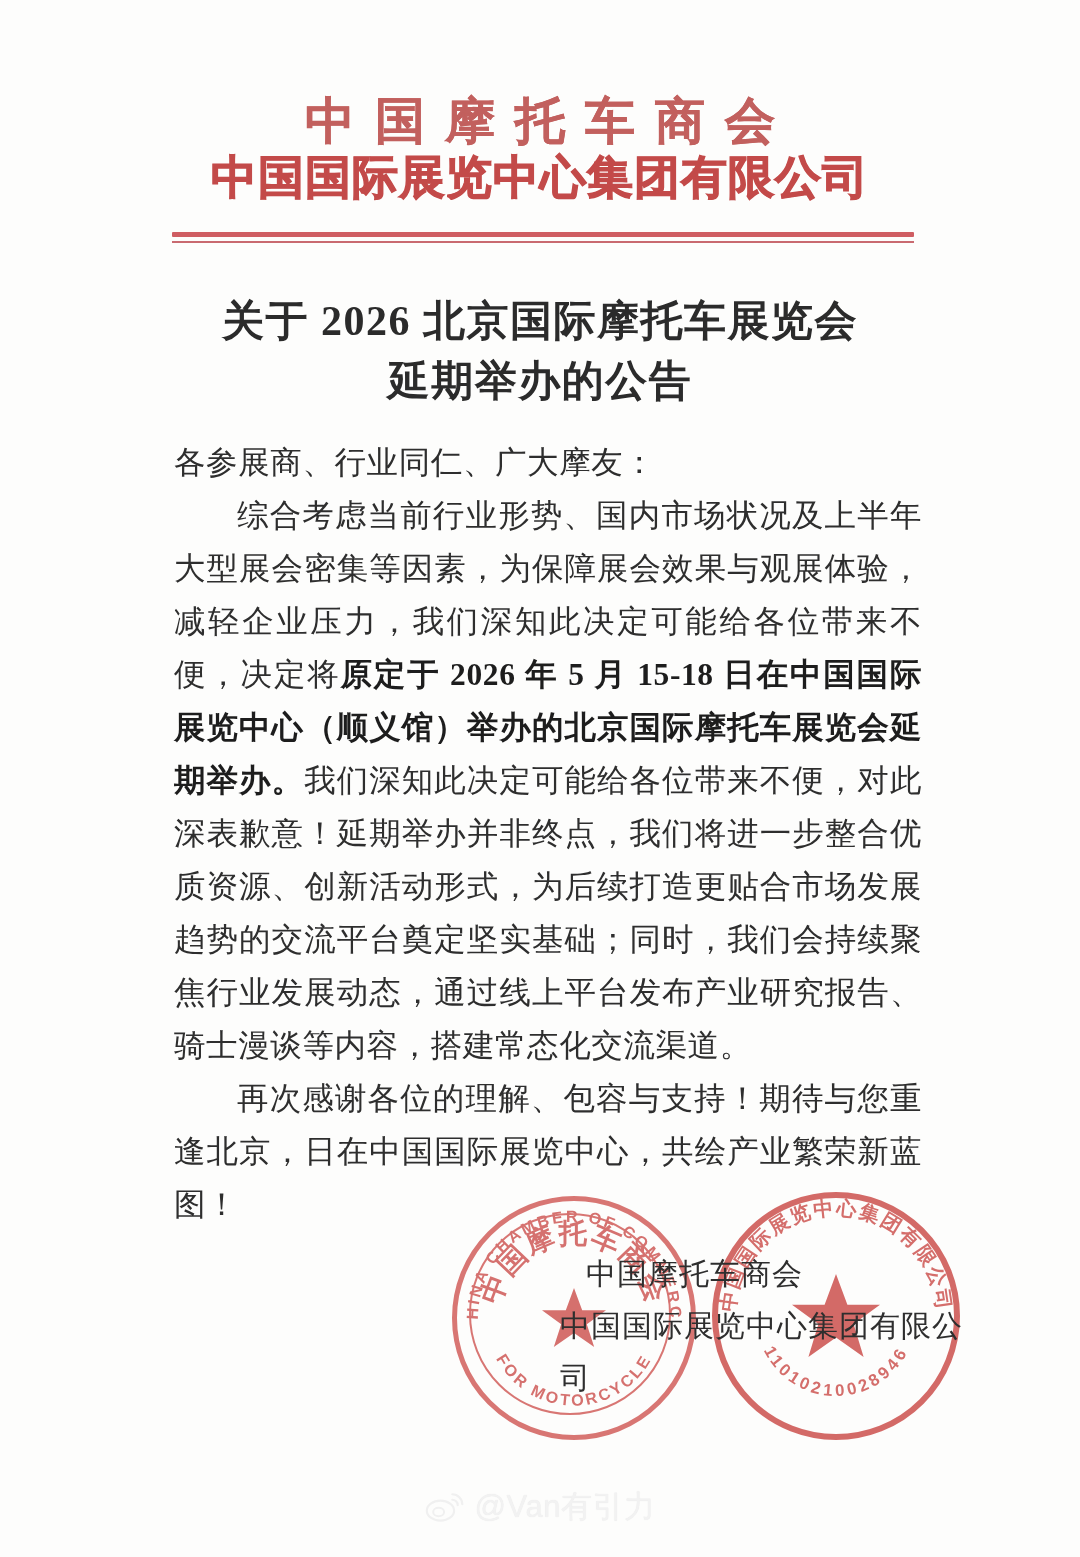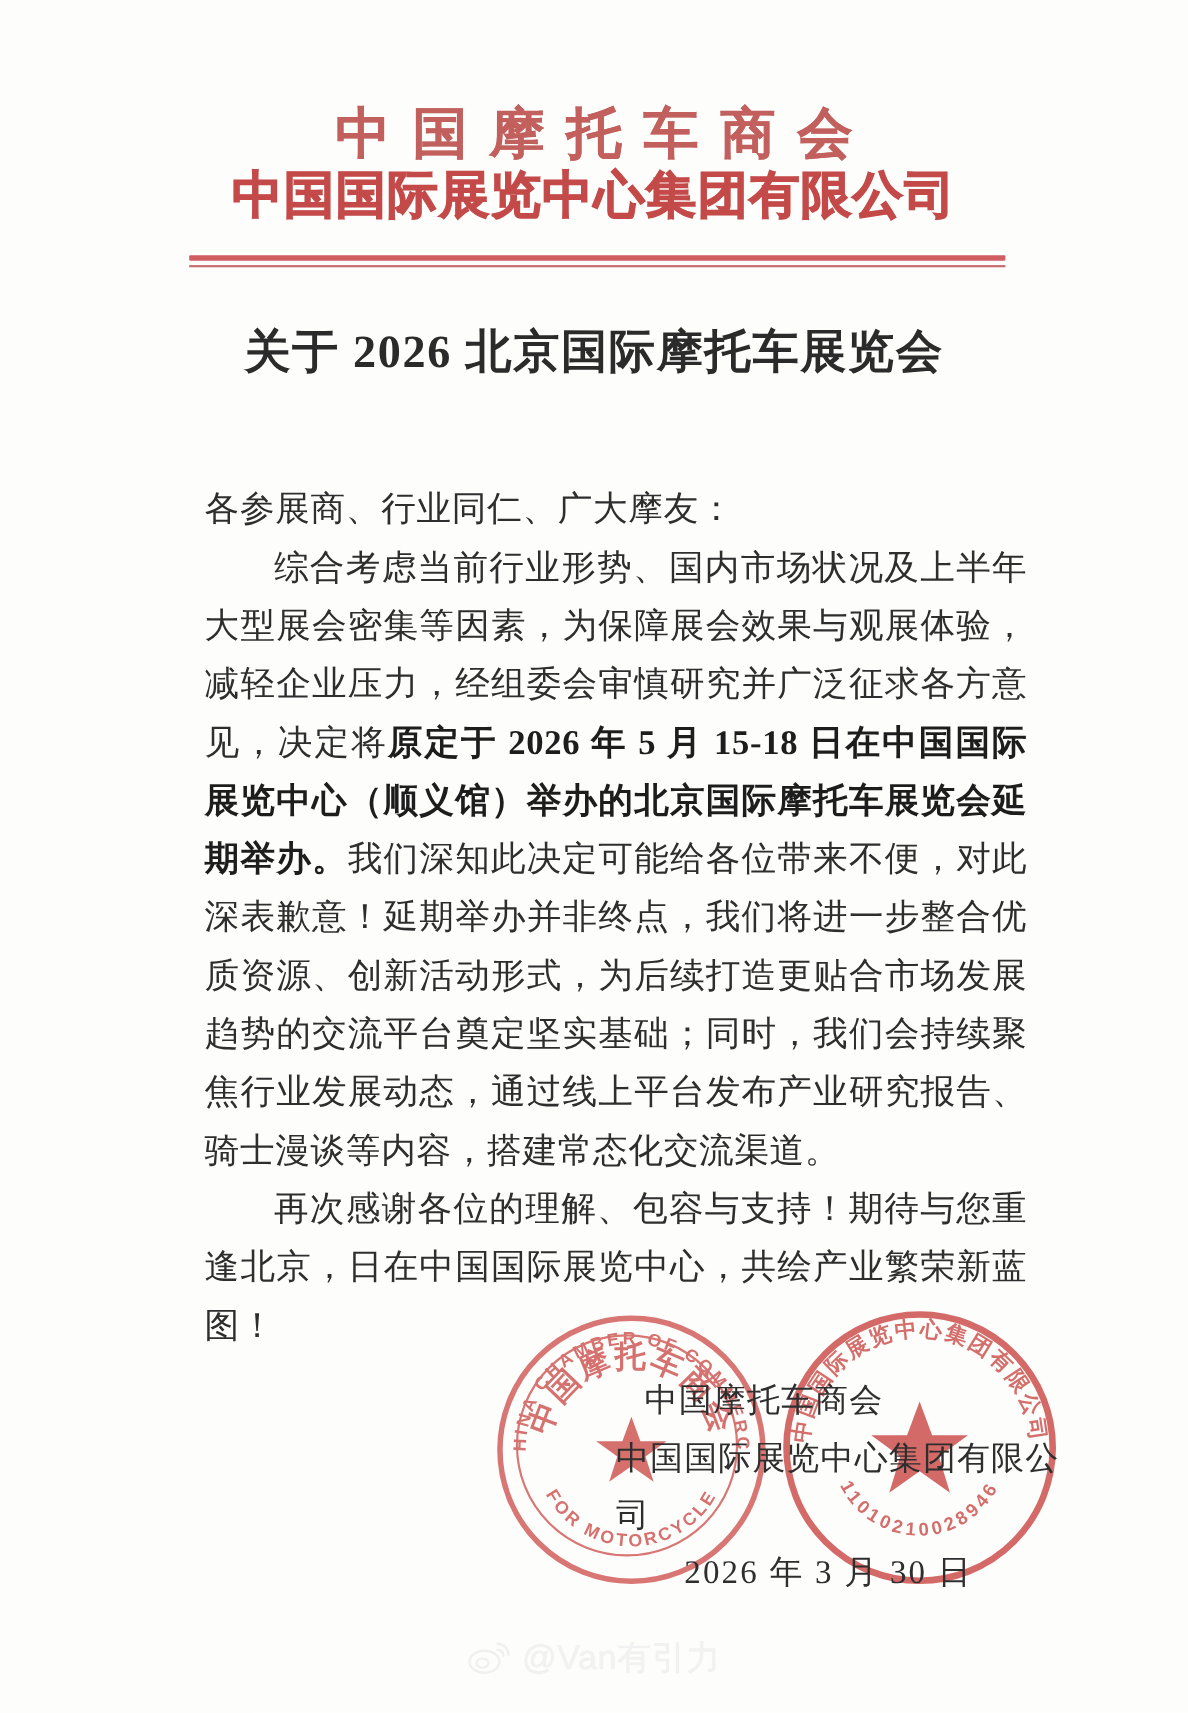--- a/index.html
+++ b/index.html
@@ -86,21 +86,20 @@
     left: 174px;
     top: 436px;
     width: 748px;
     color: #2e2e2e;
     font-family: "Liberation Serif", "DejaVu Serif", serif;
     font-size: 31.5px;
     line-height: 53px;
     text-align: justify;
     text-justify: inter-ideograph;
     letter-spacing: 0.6px;
-    margin-left: 12px;
   }
   .body-text p {
     margin: 0;
   }
   .indent {
     text-indent: 2em;
   }
   .b {
     font-weight: 700;
     color: #1d1d1d;
@@ -230,25 +229,26 @@
     <div class="lh-line2">中国国际展览中心集团有限公司</div>
   </div>
 
   <div class="rule-wrap">
     <div class="rule-thick"></div>
     <div class="rule-thin"></div>
   </div>
 
   <div class="doc-title">
     <div>关于 2026 北京国际摩托车展览会</div>
+    <div>延期举办的公告</div>
   </div>
 
   <div class="body-text">
     <p>各参展商、行业同仁、广大摩友：</p>
-    <p class="indent"><span>综合考虑当前行业形势、国内市场状况及上半年大型展会密集等因素，为保障展会效果与观展体验，减轻企业压力，经组委会审慎研究并广泛征求各方意见，决定将</span><span class="b">原定于 2026 年 5 月 15-18 日在中国国际展览中心（顺义馆）举办的北京国际摩托车展览会延期举办。</span><span>我们深知此决定可能给各位带来不便，对此深表歉意！延期举办并非终点，我们将进一步整合优质资源、创新活动形式，为后续打造更贴合市场发展趋势的交流平台奠定坚实基础；同时，我们会持续聚焦行业发展动态，通过线上平台发布产业研究报告、骑士漫谈等内容，搭建常态化交流渠道。</span></p>
+    <p class="indent"><span>综合考虑当前行业形势、国内市场状况及上半年大型展会密集等因素，为保障展会效果与观展体验，减轻企业压力，我们深知此决定可能给各位带来不便，决定将</span><span class="b">原定于 2026 年 5 月 15-18 日在中国国际展览中心（顺义馆）举办的北京国际摩托车展览会延期举办。</span><span>我们深知此决定可能给各位带来不便，对此深表歉意！延期举办并非终点，我们将进一步整合优质资源、创新活动形式，为后续打造更贴合市场发展趋势的交流平台奠定坚实基础；同时，我们会持续聚焦行业发展动态，通过线上平台发布产业研究报告、骑士漫谈等内容，搭建常态化交流渠道。</span></p>
     <p class="indent">再次感谢各位的理解、包容与支持！期待与您重逢北京，日在中国国际展览中心，共绘产业繁荣新蓝图！</p>
   </div>
 
   <div class="stamp stamp-left">
     <div class="inner-ring"></div>
     <div class="arc-text">
       <svg viewBox="0 0 224 224" aria-hidden="true">
         <defs>
           <path id="arcLeftEnTop" d="M 20,112 A 92,92 0 0 1 204,112" fill="none"></path>
           <path id="arcLeftEnBot" d="M 28,112 A 84,84 0 0 0 196,112" fill="none"></path>
@@ -290,21 +290,20 @@
     <div class="star">
       <svg width="92" height="88" viewBox="0 0 92 88">
         <polygon points="46,2 57.4,32.8 90,32.8 63.6,52 73.6,85 46,65.6 18.4,85 28.4,52 2,32.8 34.6,32.8" fill="#cb4a47"></polygon>
       </svg>
     </div>
   </div>
 
   <div class="signature">
     <div class="sig-org1">中国摩托车商会</div>
     <div class="sig-org2">中国国际展览中心集团有限公司</div>
-    <div class="sig-date">2026 年 3 月 30 日</div>
   </div>
 
   <div class="watermark">
     <span>
       <svg class="wm-logo" viewBox="0 0 44 34" aria-hidden="true">
         <ellipse cx="17" cy="21" rx="15" ry="11" fill="none" stroke="#f0f0f0" stroke-width="2.4"></ellipse>
         <ellipse cx="15" cy="22.5" rx="6" ry="4.6" fill="none" stroke="#f0f0f0" stroke-width="2.2"></ellipse>
         <path d="M 30 3 A 11 11 0 0 1 41 14" fill="none" stroke="#f0f0f0" stroke-width="2.4" stroke-linecap="round"></path>
         <path d="M 30 9 A 6 6 0 0 1 36 15" fill="none" stroke="#f0f0f0" stroke-width="2.4" stroke-linecap="round"></path>
       </svg>

